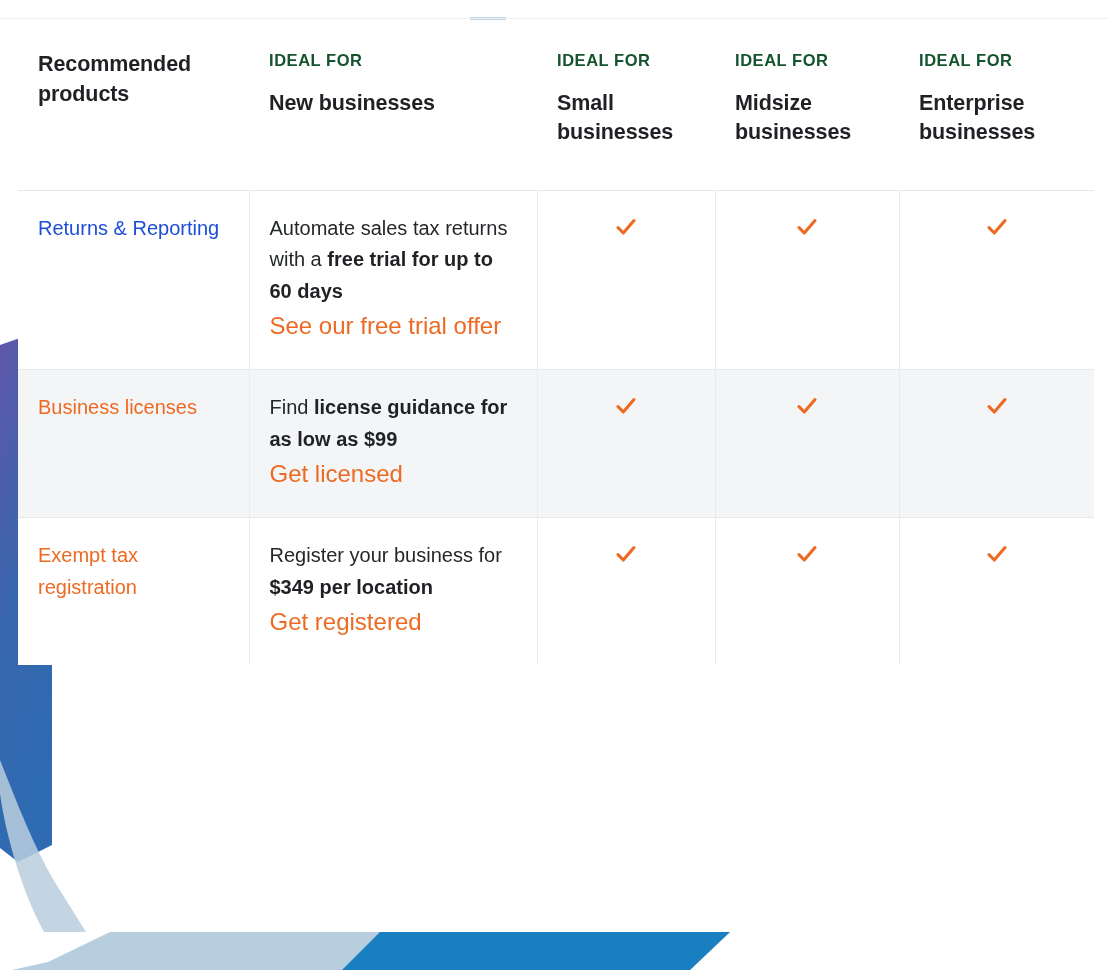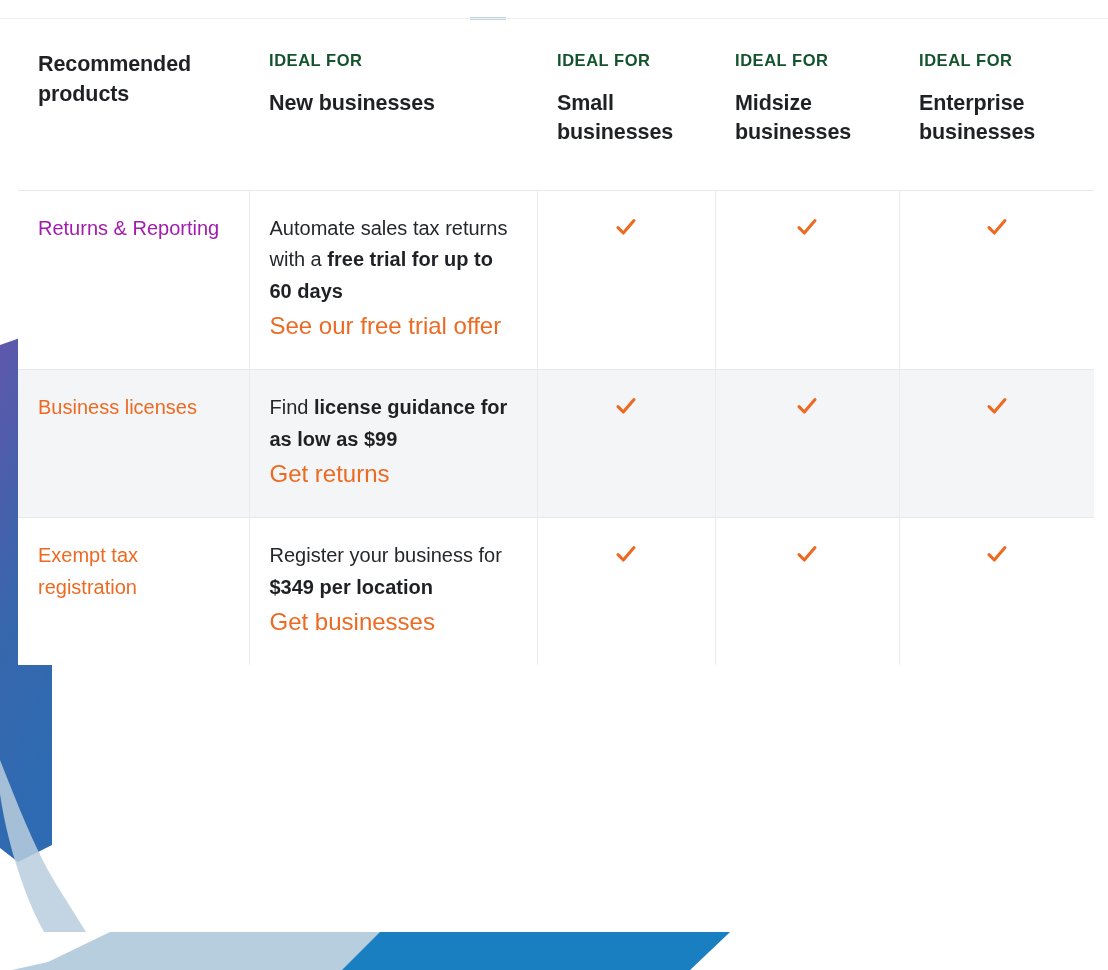--- a/index.html
+++ b/index.html
@@ -220,56 +220,56 @@
           </th>
           <th>
             <div class="eyebrow">IDEAL FOR</div>
             <div class="hdr-sub">Enterprise businesses</div>
           </th>
         </tr>
       </thead>
 
       <tbody id="tbody">
           <tr class="r0 plain">
-            <td class="product-col"><a class="product-name" href="#" style="text-decoration: none; color: #a21caf;">Returns &amp; Reporting</a></td>
+            <td class="product-col"><a class="product-name" href="#" style="text-decoration: none; color: #1d4ed8;">Returns &amp; Reporting</a></td>
             <td>
               <div class="desc"><span>Automate sales tax returns with a </span><b>free trial for up to 60 days</b></div>
               <a class="cta" href="#">See our free trial offer</a>
             </td>
             <td class="check-cell"><span class="check"><svg width="24" height="24" viewBox="0 0 24 24" fill="none">
                   <path d="M4 12.6 L9.3 18 L20 5.6" stroke="#ed6a22" stroke-width="3.1" stroke-linecap="round" stroke-linejoin="round"></path>
                 </svg></span></td>
             <td class="check-cell"><span class="check"><svg width="24" height="24" viewBox="0 0 24 24" fill="none">
                   <path d="M4 12.6 L9.3 18 L20 5.6" stroke="#ed6a22" stroke-width="3.1" stroke-linecap="round" stroke-linejoin="round"></path>
                 </svg></span></td>
             <td class="check-cell last-col"><span class="check"><svg width="24" height="24" viewBox="0 0 24 24" fill="none">
                   <path d="M4 12.6 L9.3 18 L20 5.6" stroke="#ed6a22" stroke-width="3.1" stroke-linecap="round" stroke-linejoin="round"></path>
                 </svg></span></td>
           </tr>
           <tr class="r1 alt">
             <td class="product-col"><a class="product-name" href="#" style="text-decoration: none; color: rgb(237, 106, 34);">Business licenses</a></td>
             <td>
               <div class="desc"><span>Find </span><b>license guidance for as low as $99</b></div>
-              <a class="cta" href="#">Get returns</a>
+              <a class="cta" href="#">Get licensed</a>
             </td>
             <td class="check-cell"><span class="check"><svg width="24" height="24" viewBox="0 0 24 24" fill="none">
                   <path d="M4 12.6 L9.3 18 L20 5.6" stroke="#ed6a22" stroke-width="3.1" stroke-linecap="round" stroke-linejoin="round"></path>
                 </svg></span></td>
             <td class="check-cell"><span class="check"><svg width="24" height="24" viewBox="0 0 24 24" fill="none">
                   <path d="M4 12.6 L9.3 18 L20 5.6" stroke="#ed6a22" stroke-width="3.1" stroke-linecap="round" stroke-linejoin="round"></path>
                 </svg></span></td>
             <td class="check-cell last-col"><span class="check"><svg width="24" height="24" viewBox="0 0 24 24" fill="none">
                   <path d="M4 12.6 L9.3 18 L20 5.6" stroke="#ed6a22" stroke-width="3.1" stroke-linecap="round" stroke-linejoin="round"></path>
                 </svg></span></td>
           </tr>
           <tr class="r2 plain">
             <td class="product-col"><a class="product-name" href="#" style="text-decoration: none; color: rgb(237, 106, 34);">Exempt tax registration</a></td>
             <td>
               <div class="desc"><span>Register your business for </span><b>$349 per location</b></div>
-              <a class="cta" href="#">Get businesses</a>
+              <a class="cta" href="#">Get registered</a>
             </td>
             <td class="check-cell"><span class="check"><svg width="24" height="24" viewBox="0 0 24 24" fill="none">
                   <path d="M4 12.6 L9.3 18 L20 5.6" stroke="#ed6a22" stroke-width="3.1" stroke-linecap="round" stroke-linejoin="round"></path>
                 </svg></span></td>
             <td class="check-cell"><span class="check"><svg width="24" height="24" viewBox="0 0 24 24" fill="none">
                   <path d="M4 12.6 L9.3 18 L20 5.6" stroke="#ed6a22" stroke-width="3.1" stroke-linecap="round" stroke-linejoin="round"></path>
                 </svg></span></td>
             <td class="check-cell last-col"><span class="check"><svg width="24" height="24" viewBox="0 0 24 24" fill="none">
                   <path d="M4 12.6 L9.3 18 L20 5.6" stroke="#ed6a22" stroke-width="3.1" stroke-linecap="round" stroke-linejoin="round"></path>
                 </svg></span></td>

